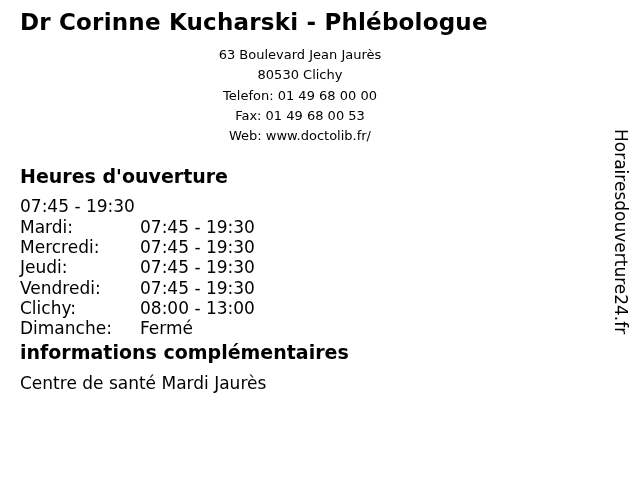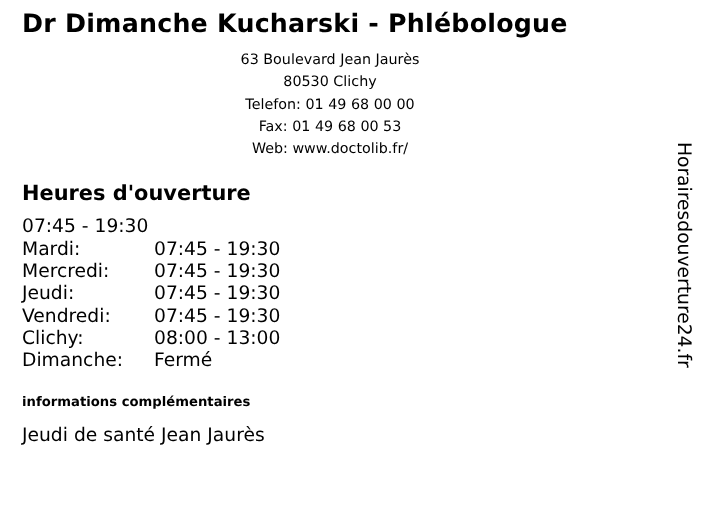--- a/index.html
+++ b/index.html
@@ -55,22 +55,22 @@
   }
   .hours-day {
     width: 120px;
     flex: 0 0 120px;
     white-space: nowrap;
   }
   .hours-time {
     white-space: nowrap;
   }
   .info-heading {
-    margin-top: 15px;
-    font-size: 12px;
+    margin-top: 2px;
+    font-size: 19px;
     font-weight: bold;
     line-height: 22px;
     white-space: nowrap;
   }
   .info-text {
     margin-top: 10px;
     font-size: 17px;
     line-height: 20.3px;
     white-space: nowrap;
   }
@@ -83,21 +83,21 @@
     line-height: 21px;
     color: #000000;
     white-space: nowrap;
   }
 </style>
 </head>
 <body>
 
 <div class="content">
 
-  <div class="page-title">Dr Dimanche Kucharski - Phlébologue</div>
+  <div class="page-title">Dr Corinne Kucharski - Phlébologue</div>
 
   <div class="contact">
     <div>63 Boulevard Jean Jaurès</div>
     <div>80530 Clichy</div>
     <div>Telefon: 01 49 68 00 00</div>
     <div>Fax: 01 49 68 00 53</div>
     <div>Web: www.doctolib.fr/</div>
   </div>
 
   <div class="hours-heading">Heures d'ouverture</div>
@@ -127,17 +127,17 @@
       <div class="hours-time">08:00 - 13:00</div>
     </div>
     <div class="hours-row">
       <div class="hours-day">Dimanche:</div>
       <div class="hours-time">Fermé</div>
     </div>
   </div>
 
   <div class="info-heading">informations complémentaires</div>
 
-  <div class="info-text">Jeudi de santé Jean Jaurès</div>
+  <div class="info-text">Centre de santé Mardi Jaurès</div>
 
 </div>
 
 <div class="watermark">Horairesdouverture24.fr</div>
 
 </body></html>

